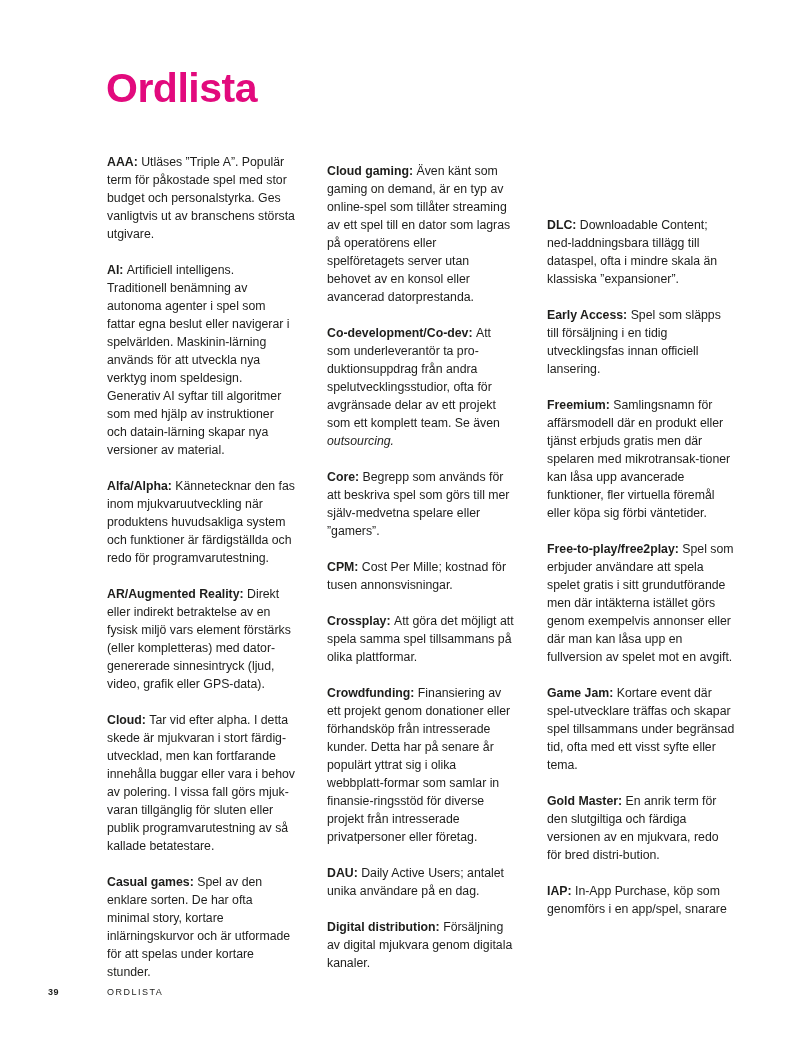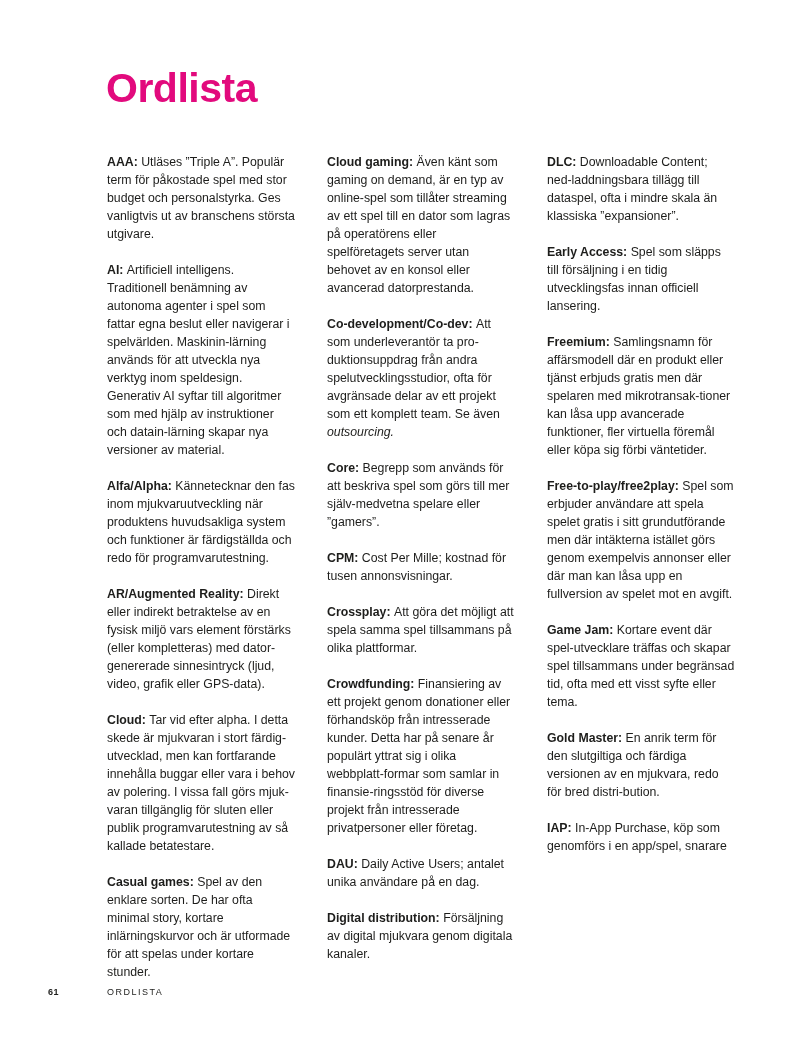--- a/index.html
+++ b/index.html
@@ -26,20 +26,21 @@
     font-weight: 700;
     letter-spacing: -0.5px;
   }
   .columns {
     position: absolute;
     left: 107px;
     top: 153px;
     width: 628px;
     display: flex;
     gap: 32px;
+    align-items: center;
   }
   .col {
     width: 196px;
     font-size: 12.3px;
     line-height: 18px;
   }
   .entry {
     margin: 0 0 18px 0;
   }
   .entry strong {
@@ -100,16 +101,16 @@
         <p class="entry"><strong>Early Access: </strong>Spel som släpps till försäljning i en tidig utvecklingsfas innan officiell lansering.</p>
         <p class="entry"><strong>Freemium: </strong>Samlingsnamn för affärsmodell där en produkt eller tjänst erbjuds gratis men där spelaren med mikrotransak-tioner kan låsa upp avancerade funktioner, fler virtuella föremål eller köpa sig förbi väntetider.</p>
         <p class="entry"><strong>Free-to-play/free2play: </strong>Spel som erbjuder användare att spela spelet gratis i sitt grundutförande men där intäkterna istället görs genom exempelvis annonser eller där man kan låsa upp en fullversion av spelet mot en avgift.</p>
         <p class="entry"><strong>Game Jam: </strong>Kortare event där spel-utvecklare träffas och skapar spel tillsammans under begränsad tid, ofta med ett visst syfte eller tema.</p>
         <p class="entry"><strong>Gold Master: </strong>En anrik term för den slutgiltiga och färdiga versionen av en mjukvara, redo för bred distri-bution.</p>
         <p class="entry"><strong>IAP: </strong>In-App Purchase, köp som genomförs i en app/spel, snarare</p>
       </div>
     </div>
 
   <div class="footer">
-    <span class="pagenum">61</span>
+    <span class="pagenum">39</span>
     <span class="section">ORDLISTA</span>
   </div>
 </div>
 
 </body></html>

